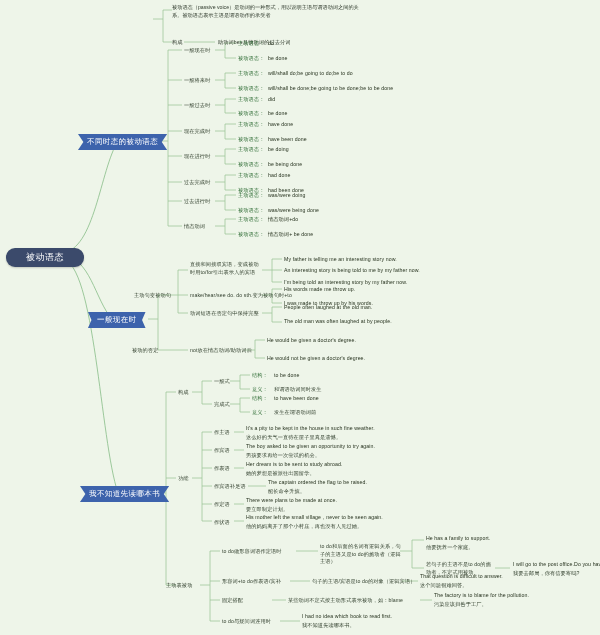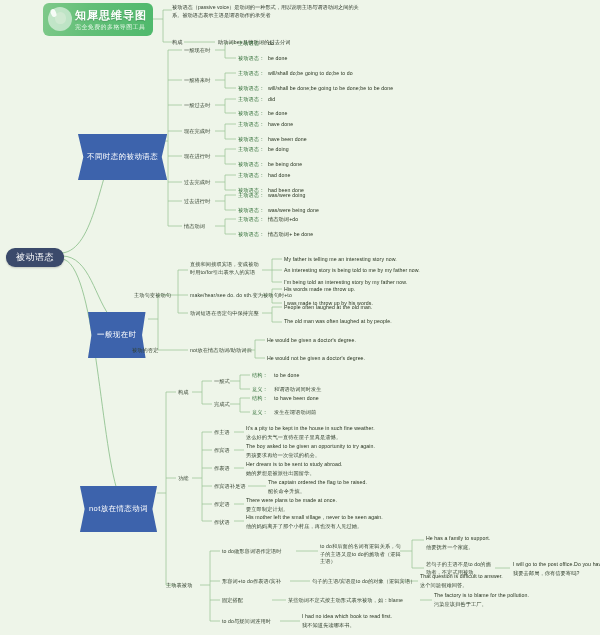--- a/index.html
+++ b/index.html
@@ -38,29 +38,29 @@
   }
   .logo .lsub{
     position:absolute;left:32px;top:20px;font-size:6px;color:#e9f7ea;
     letter-spacing:.4px;white-space:nowrap;
   }
 
   
   .root{
     position:absolute;left:6px;top:248px;
     background:#3b4a6b;color:#ffffff;
-    font-size:9px;padding:3px 10px;border-radius:9px;
+    font-size:9px;padding:3px 20px;border-radius:9px;
     white-space:nowrap;letter-spacing:.5px;
     box-shadow:0 1px 2px rgba(0,0,0,.18);
   }
 
   
   .lvl1{
     position:absolute;background:#3d63ac;color:#fff;
-    font-size:7.5px;padding:18px 9px;white-space:nowrap;letter-spacing:.4px;
+    font-size:7.5px;padding:3px 9px;white-space:nowrap;letter-spacing:.4px;
     clip-path:polygon(0 0,100% 0,94% 50%,100% 100%,0 100%,6% 50%);
     box-shadow:0 1px 1px rgba(0,0,0,.12);
   }
 
   
   .nd{position:absolute;font-size:5.2px;color:#2f3a2c;white-space:nowrap;line-height:1.45;letter-spacing:.1px;}
   .nd.cn{color:#33412f;}
   .nd.key{color:#2d6b33;}
   .nd.tw{white-space:normal;}
   .nd.en{color:#27331f;}
@@ -214,27 +214,20 @@
         <path d="M412 568 L424 568"></path>
       <path d="M495 568 L510 568"></path>
       <path d="M290 581 L310 581"></path>
       <path d="M402 581 L418 581"></path>
       <path d="M272 600 L286 600"></path>
       <path d="M420 600 L432 600"></path>
       <path d="M280 621 L300 621"></path>
     </g>
   </svg>
 
-  <div class="logo">
-    <div class="rhino"></div>
-    <div class="ltitle">知犀思维导图</div>
-    <div class="lsub">
-      <span>完全免费的多格导图工具</span>
-    </div>
-  </div>
 
   <div class="topdesc" style="left:172px;top:4px;">被动语态（passive voice）是动词的一种形式，用以说明主语与谓语动词之间的关系。被动语态表示主语是谓语动作的承受者</div>
   <div class="nd" style="left:172px;top:39px;">构成</div>
   <div class="nd" style="left:218px;top:39px;">助动词be+及物动词的过去分词</div>
 
   <div class="root">被动语态</div>
 
   <div class="lvl1" style="left:78px;top:134px;">不同时态的被动语态</div>
 
   <div class="nd cn" style="left:184px;top:47px;">一般现在时</div>
@@ -299,21 +292,21 @@
 
   <div class="nd cn" style="left:190px;top:310px;">动词短语在否定句中保持完整</div>
   <div class="nd en" style="left:284px;top:304px;">People often laughed at the old man.</div>
   <div class="nd en" style="left:284px;top:318px;">The old man was often laughed at by people.</div>
 
   <div class="nd cn" style="left:132px;top:347px;">被动的否定</div>
   <div class="nd cn" style="left:190px;top:347px;">not放在情态动词/助动词后</div>
   <div class="nd en" style="left:267px;top:337px;">He would be given a doctor's degree.</div>
   <div class="nd en" style="left:267px;top:355px;">He would not be given a doctor's degree.</div>
 
-  <div class="lvl1" style="left:80px;top:486px;">not放在情态动词</div>
+  <div class="lvl1" style="left:80px;top:486px;">我不知道先读哪本书</div>
 
   <div class="nd cn" style="left:178px;top:389px;">构成</div>
   <div class="nd cn" style="left:214px;top:378px;">一般式</div>
   <div class="nd key" style="left:252px;top:372px;">结构：</div>
   <div class="nd en" style="left:274px;top:372px;">to be done</div>
   <div class="nd key" style="left:252px;top:386px;">意义：</div>
   <div class="nd cn" style="left:274px;top:386px;">和谓语动词同时发生</div>
 
   <div class="nd cn" style="left:214px;top:401px;">完成式</div>
   <div class="nd key" style="left:252px;top:395px;">结构：</div>

